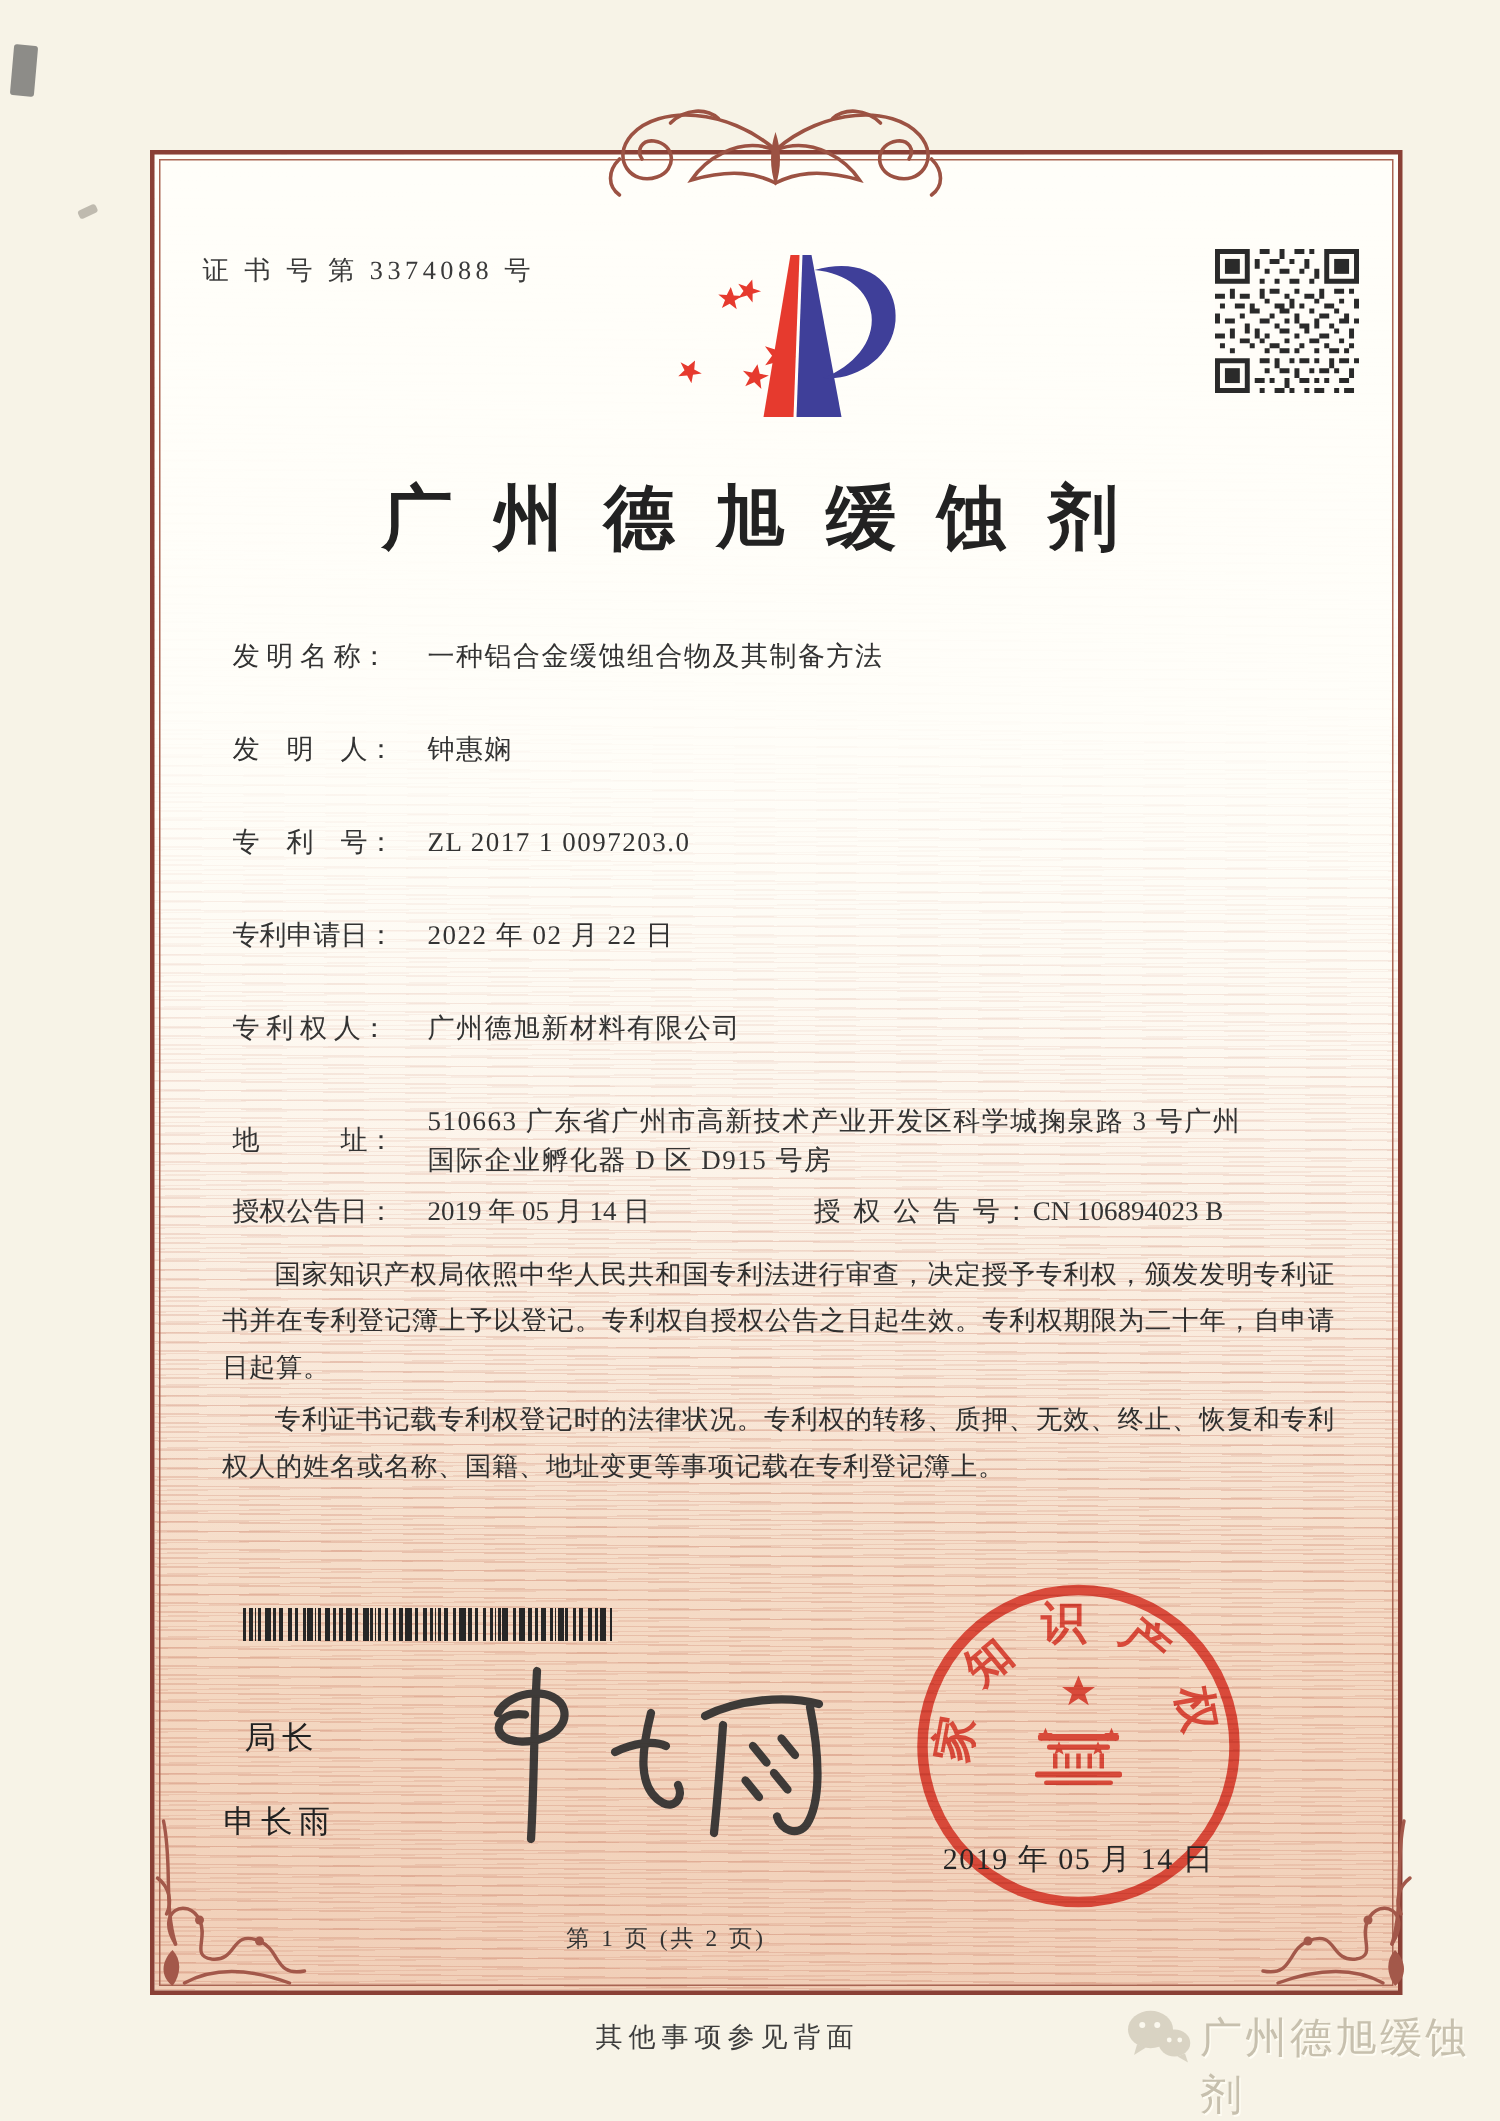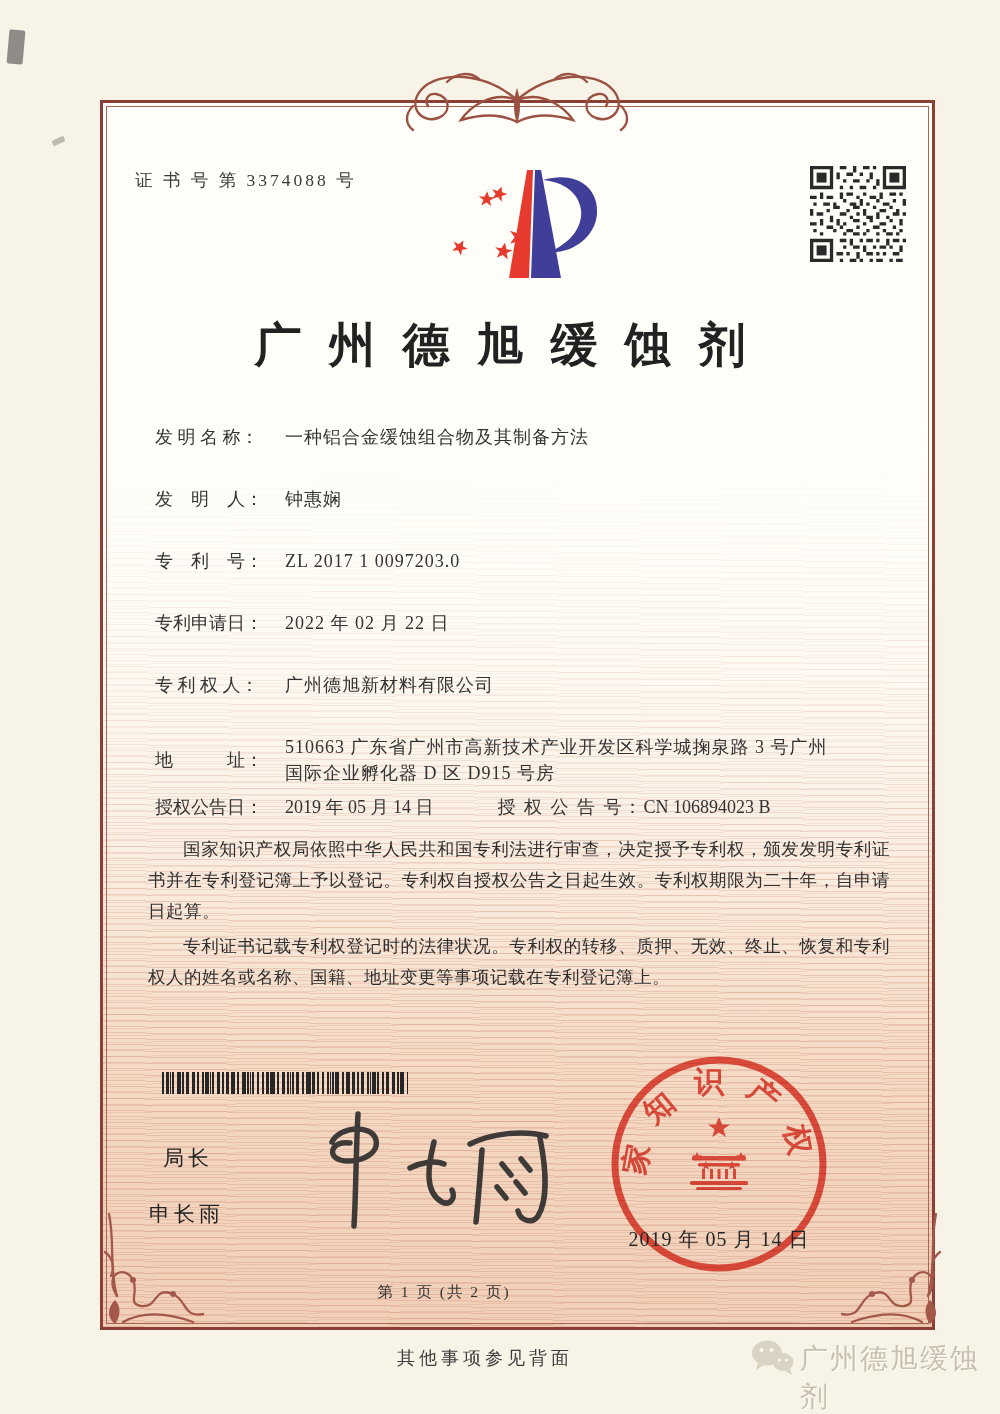--- a/index.html
+++ b/index.html
@@ -23,21 +23,21 @@
   .cert-no{left:135px;top:168px;font-size:17.5px;letter-spacing:3px;color:#3a3a3a;}
   .title{left:0;top:314px;width:1000px;text-align:center;font-size:47px;font-weight:700;
          letter-spacing:27px;text-indent:27px;color:#222;}
   .fields{left:155px;top:424px;width:724px;font-size:18px;color:#333;}
   .frow{display:flex;align-items:center;margin-bottom:36px;line-height:26px;}
   .flabel{flex:0 0 130px;white-space:nowrap;}
   .fvalue{flex:1;letter-spacing:1px;}
   .frow.addr{margin-bottom:8px;}
   .frow.grant{margin-bottom:0;}
   .grant2{margin-left:64px;white-space:nowrap;}
-  .grant2 .glabel{letter-spacing:2px;}
+  .grant2 .glabel{letter-spacing:2px;margin-left:45px;}
   .paras{left:148px;top:834px;width:742px;font-size:17.5px;line-height:31px;
          color:#2f2f2f;letter-spacing:.5px;text-align:justify;}
   .paras p{margin:0 0 4px 0;text-indent:2em;}
   
   .barcode{left:162px;top:1072px;width:246px;height:22px;
     background-image:
       repeating-linear-gradient(90deg,#262626 0 2px,transparent 2px 5px),
       repeating-linear-gradient(90deg,#262626 0 1px,transparent 1px 8px),
       repeating-linear-gradient(90deg,transparent 0 4px,#262626 4px 6px,transparent 6px 13px);}
   .director-title{left:163px;top:1144px;font-size:21px;color:#222;letter-spacing:4px;font-family:Liberation Sans, sans-serif;}

